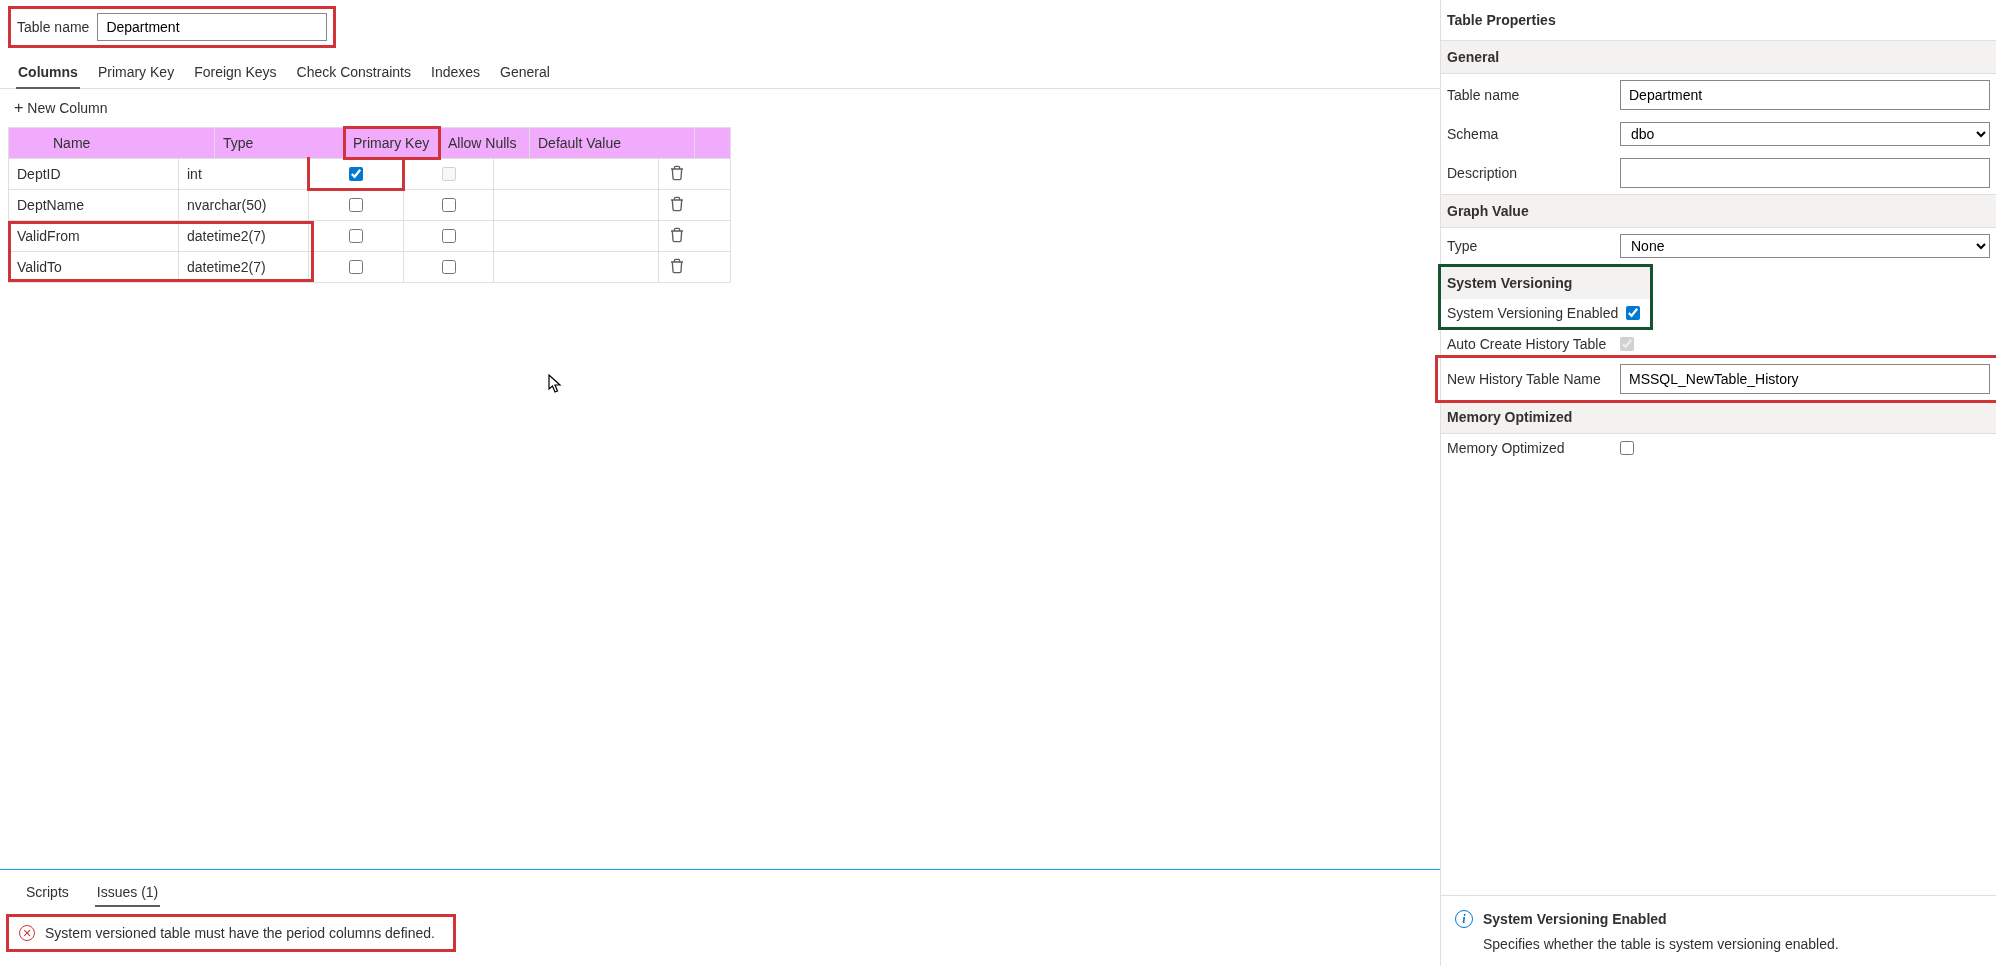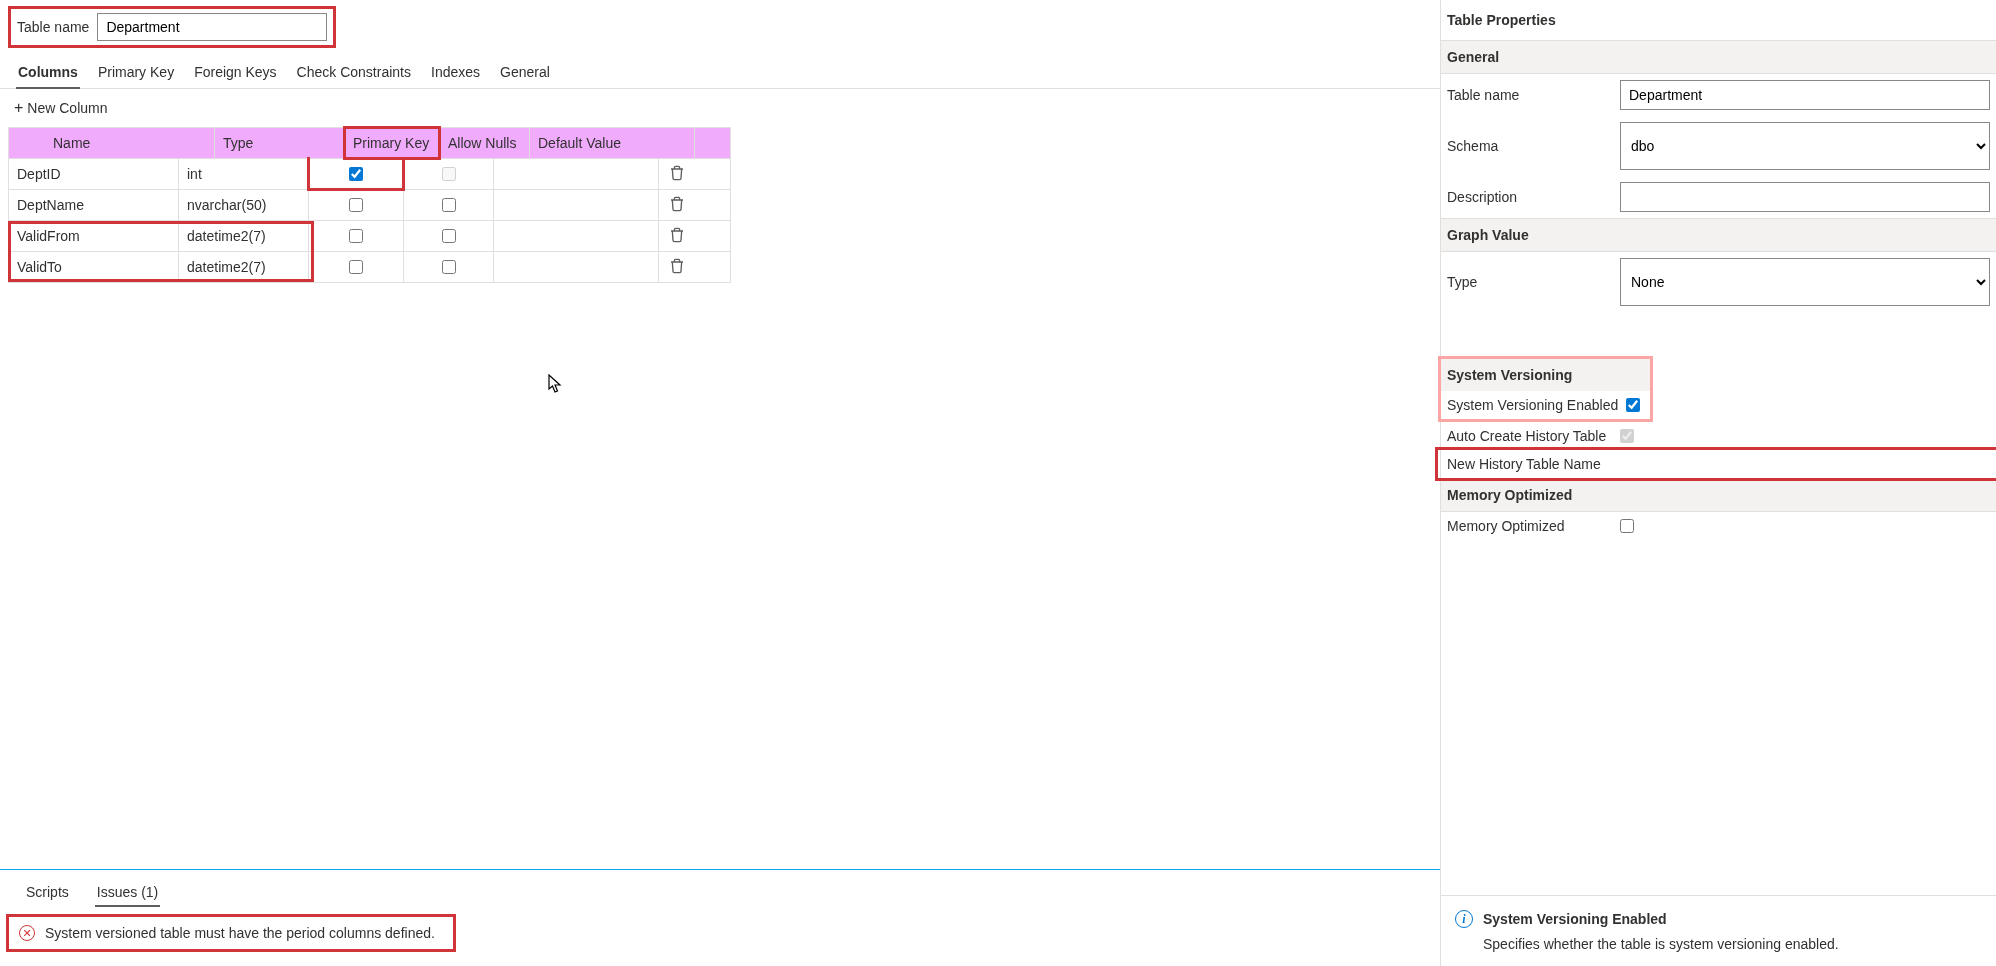--- a/index.html
+++ b/index.html
@@ -53,23 +53,23 @@
   .btab.active::after { content:""; position:absolute; left:0; right:0; bottom:-1px; height:2px; background:#605e5c; }
   .issue-row { display:flex; align-items:center; gap:10px; margin: 8px 6px 14px 6px; padding: 8px 10px; border: 3px solid #d13438; width: fit-content; min-width: 450px;}
   .err-icon { width:16px; height:16px; border:1.5px solid #d13438; border-radius:50%; display:flex; align-items:center; justify-content:center; color:#d13438; font-size:11px; }
   
   
   .prop-title { font-weight: 600; padding: 12px 6px; }
   .section-head { background: #f3f2f1; font-weight: 600; padding: 8px 6px; border-top:1px solid #e1dfdd; border-bottom:1px solid #e1dfdd;}
   .prow { display:flex; align-items:center; gap: 8px; padding: 6px 6px; }
   .prow label { width: 165px; flex-shrink:0; }
   .prow input[type=text] { flex:1; height: 30px; border:1px solid #8a8886; padding: 0 8px; font-size:14px; }
-  .prow select { flex:1; height: 48px; border:1px solid #8a8886; padding: 0 6px; font-size:14px; background:#fff;}
-  
-  .hl-section { border: 3px solid #fca5a5; width: fit-content; margin-left: -3px; margin-top: 44px;}
+  .prow select { flex:1; height: 24px; border:1px solid #8a8886; padding: 0 6px; font-size:14px; background:#fff;}
+  
+  .hl-section { border: 3px solid #14532d; width: fit-content; margin-left: -3px;}
   .hl-section .section-head { border: none; }
   .hl-section .prow { padding-right: 10px;}
   .hl-section .prow label { width: auto; }
   .hl-history { position: relative; }
   .hl-history::after { content:""; position:absolute; inset:-3px -3px -3px -6px; border:3px solid #d13438; pointer-events:none;}
 
   .info-panel { margin-top:auto; border-top:1px solid #e1dfdd; padding: 14px; }
   .info-head { display:flex; align-items:center; gap:10px; font-weight:600; margin-bottom: 8px;}
   .info-icon { width:18px; height:18px; border:1.5px solid #0078d4; color:#0078d4; border-radius:50%; display:flex; align-items:center; justify-content:center; font-size:12px; font-style: italic; font-family: serif;}
   .info-body { padding-left: 28px; }
@@ -230,20 +230,21 @@
         <label>System Versioning Enabled</label>
         <input type="checkbox" checked="" style="">
       </div>
     </div>
     <div class="prow">
       <label>Auto Create History Table</label>
       <input type="checkbox" checked="" disabled="" style="">
     </div>
     <div class="prow hl-history">
       <label>New History Table Name</label>
+      <input type="text" value="MSSQL_NewTable_History" style="">
     </div>
 
     <div class="section-head">Memory Optimized</div>
     <div class="prow">
       <label>Memory Optimized</label>
       <input type="checkbox" style="">
     </div>
 
     <div class="info-panel">
       <div class="info-head">

